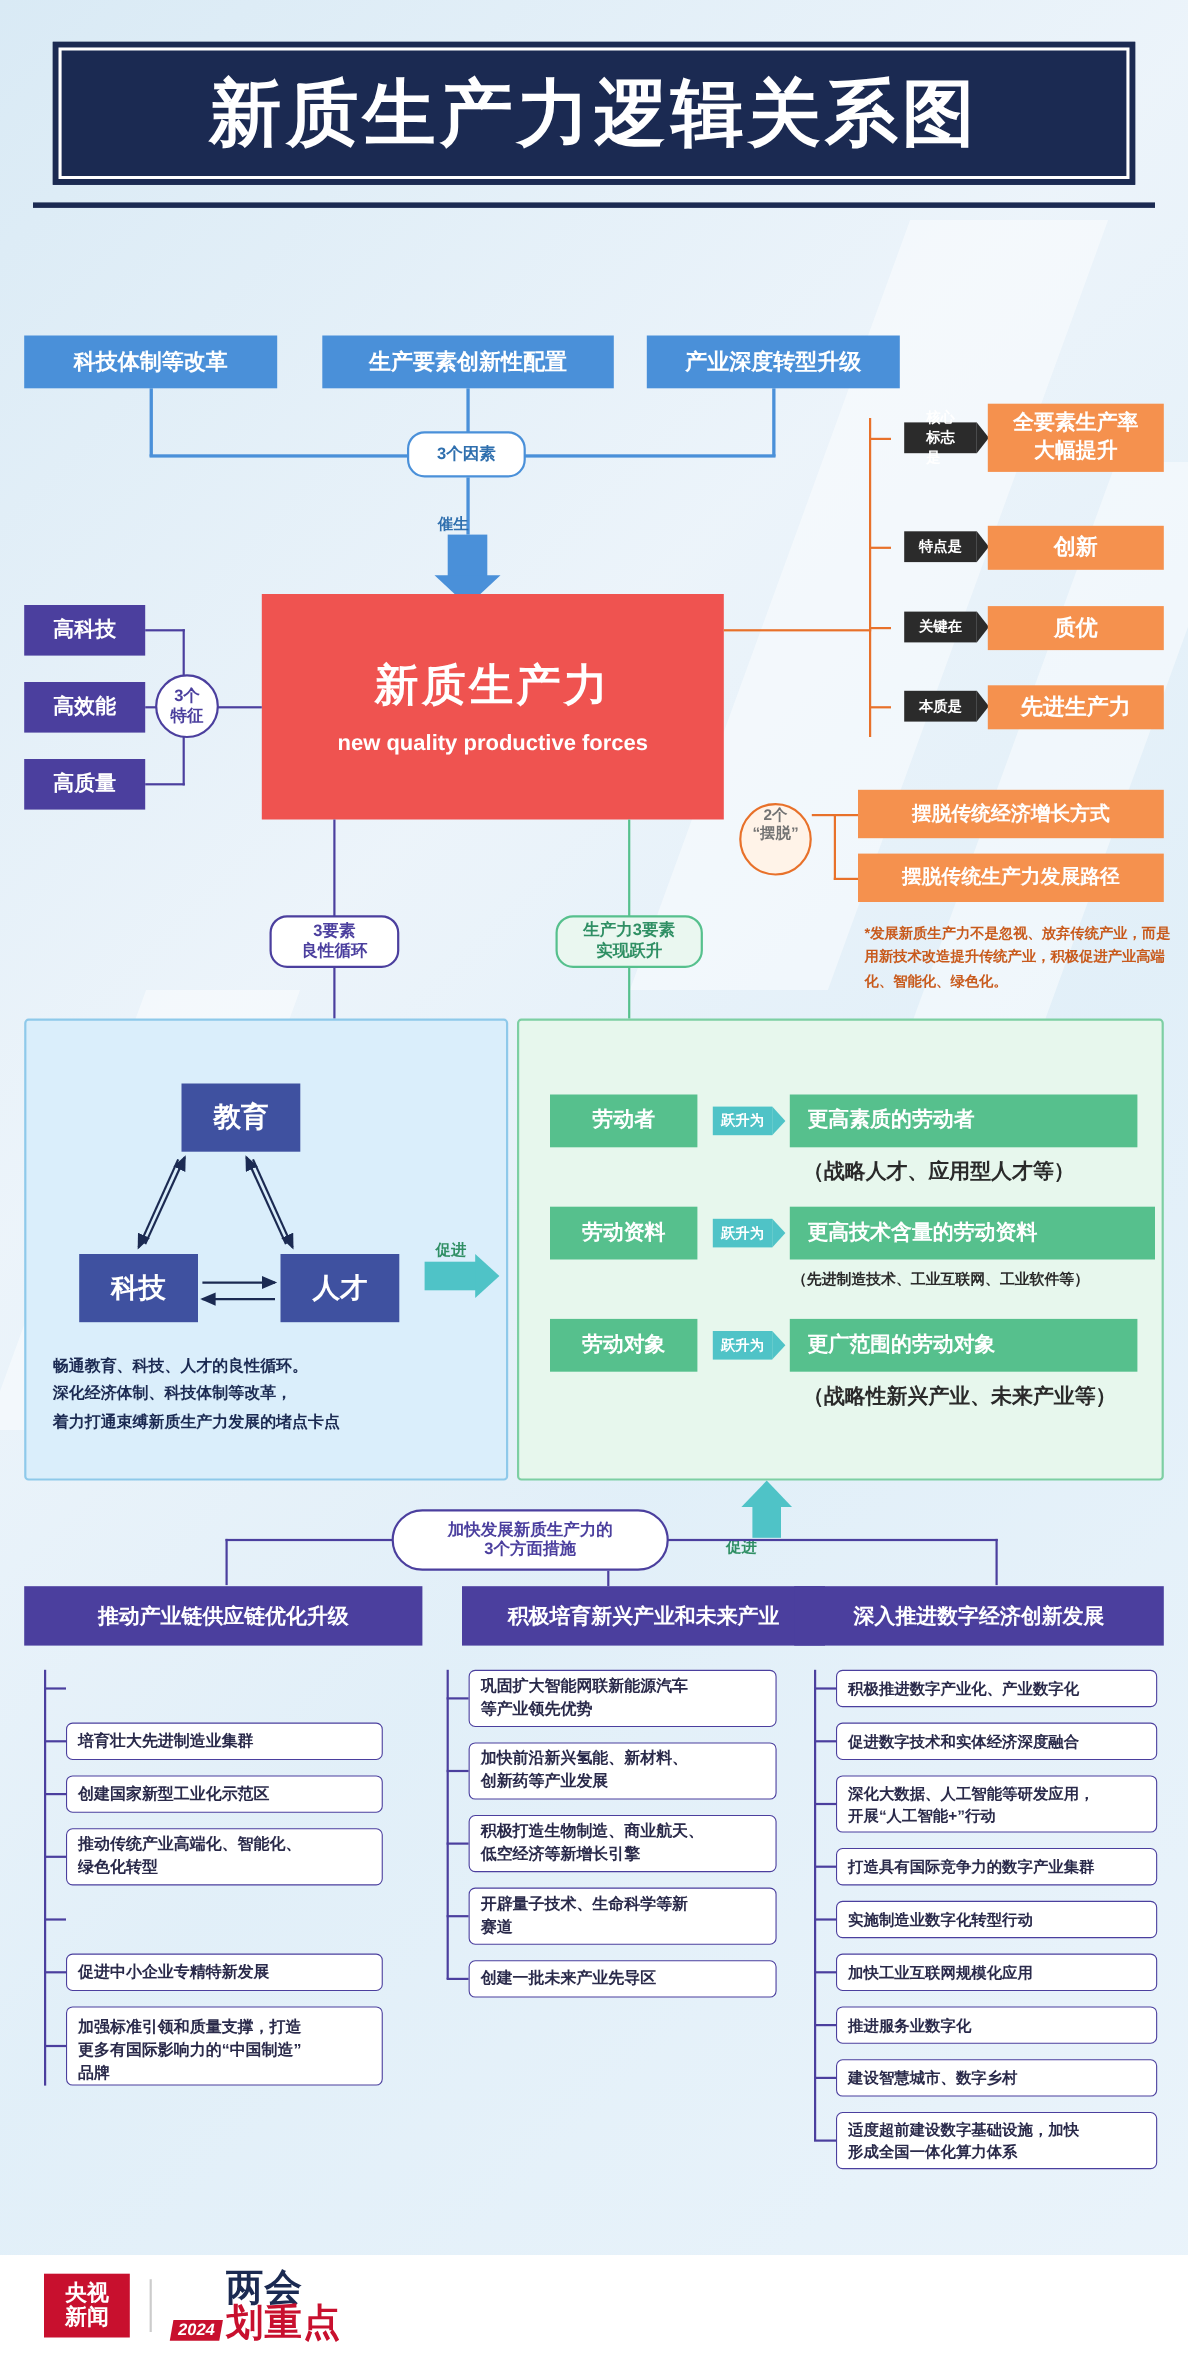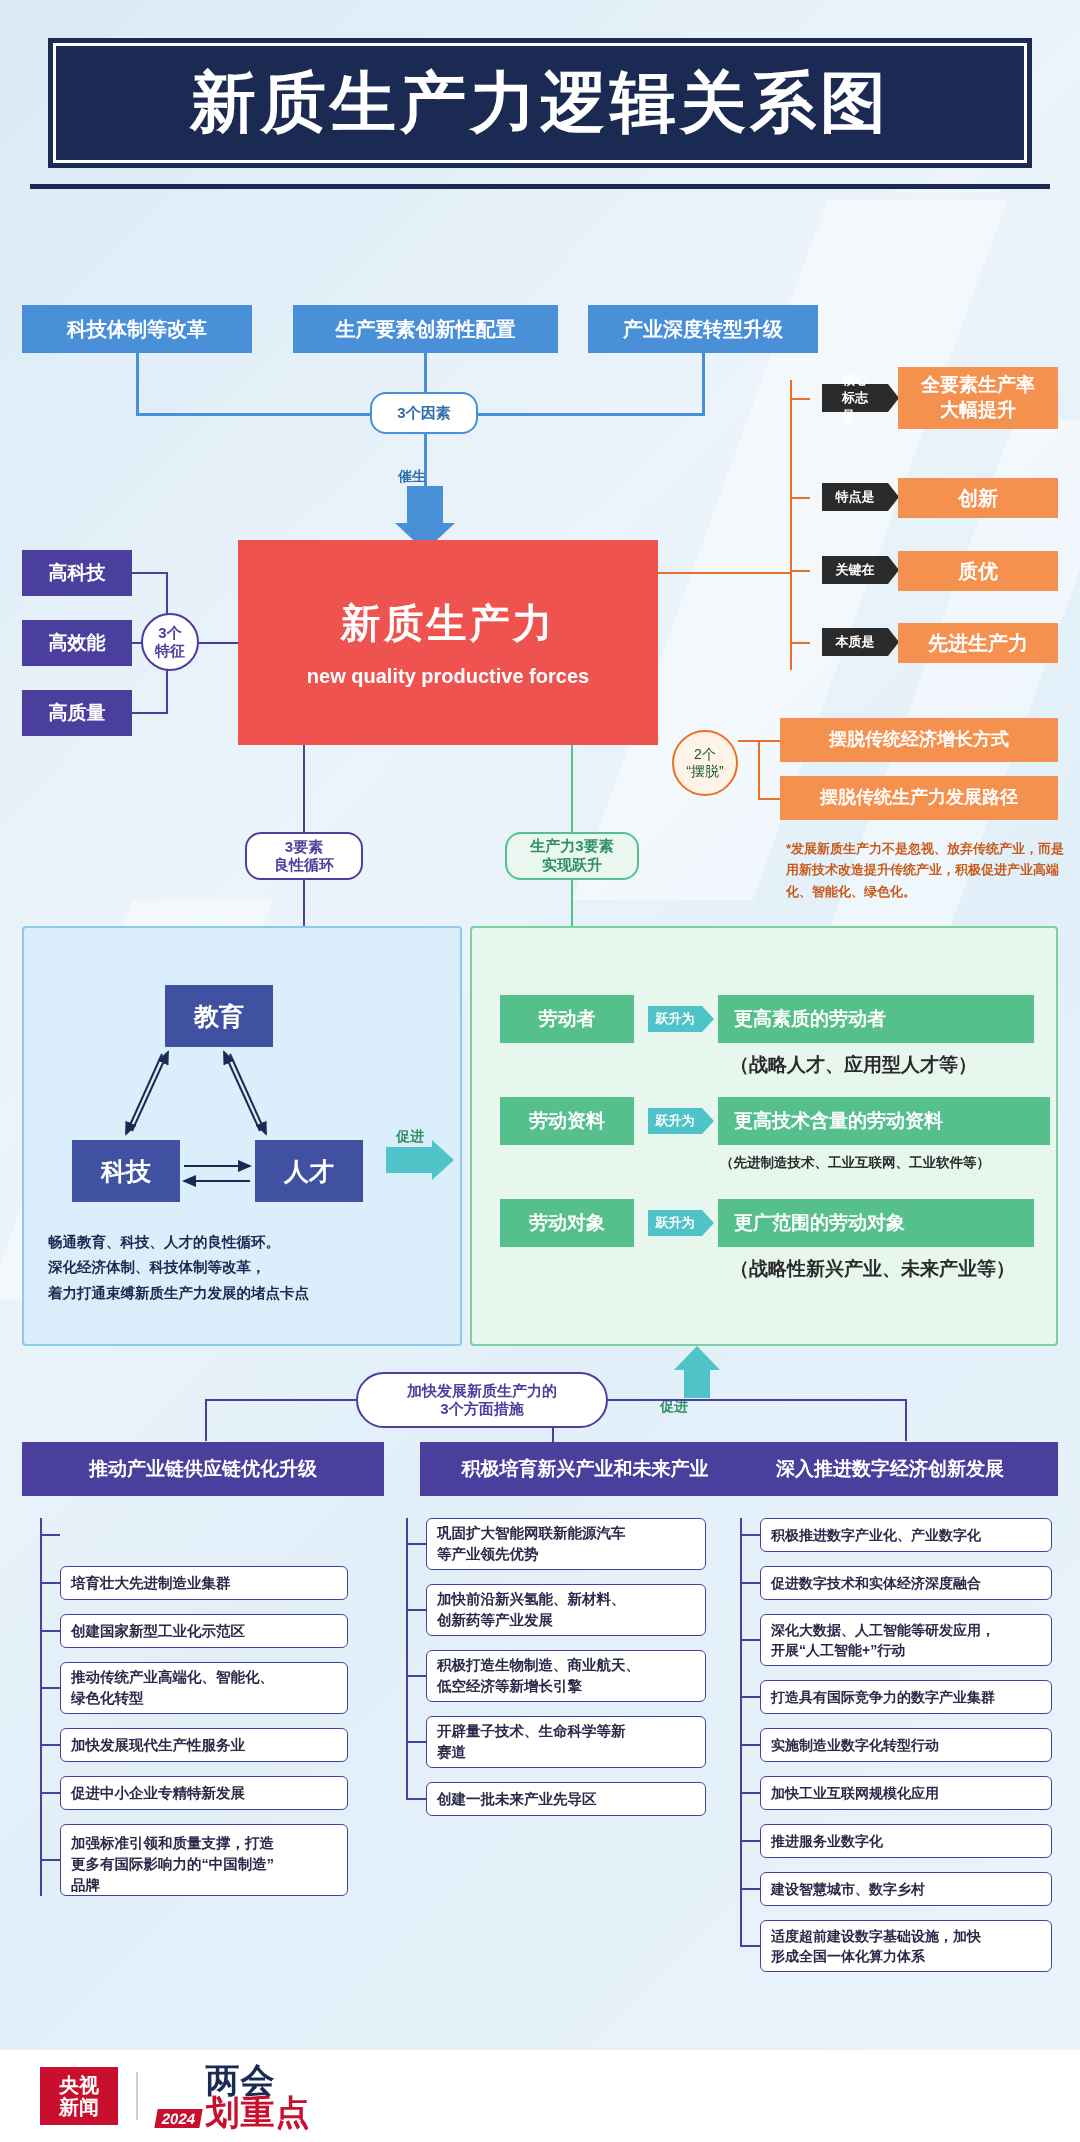--- a/index.html
+++ b/index.html
@@ -93,24 +93,24 @@
     color: #2f8f64;
     border-radius: 16px;
     font-size: 15px; font-weight: bold;
     display: flex; align-items: center; justify-content: center;
     text-align: center; line-height: 1.25;
   }
   .lbl-orange {
     position: absolute;
     background: #fff3e8;
     border: 2px solid #e8712a;
-    color: #14532d;
+    color: #737373;
     border-radius: 16px;
-    font-size: 15px; font-weight: normal;
-    display: flex; align-items: center; justify-content: center;
+    font-size: 15px; font-weight: bold;
+    display: flex; align-items: center; 
     text-align: center; line-height: 1.2;
   }
   .tag-dark {
     position: absolute;
     background: #2b2b2b;
     color: #ffffff;
     font-size: 13px; font-weight: bold;
     display: flex; align-items: center; justify-content: center;
     padding: 0 8px;
   }
@@ -379,21 +379,20 @@
   <div class="line-purple" style="left:205px; top:1399px; width:2px; height:42px;"></div>
   <div class="line-purple" style="left:552px; top:1428px; width:2px; height:14px;"></div>
   <div class="line-purple" style="left:905px; top:1399px; width:2px; height:42px;"></div>
 
   <div class="colhead" style="left:22px; top:1442px; width:362px; height:54px;">推动产业链供应链优化升级</div>
 
   <div class="itembox" style="left:60px; top:1566px; width:288px; height:34px;">培育壮大先进制造业集群</div>
   <div class="itembox" style="left:60px; top:1614px; width:288px; height:34px;">创建国家新型工业化示范区</div>
   <div class="itembox" style="left:60px; top:1662px; width:288px; height:52px; white-space:pre-line;">推动传统产业高端化、智能化、
 绿色化转型</div>
-  <div class="itembox" style="left:60px; top:1728px; width:288px; height:34px;">加快发展现代生产性服务业</div>
   <div class="itembox" style="left:60px; top:1776px; width:288px; height:34px;">促进中小企业专精特新发展</div>
   <div class="itembox" style="left:60px; top:1824px; width:288px; height:72px; white-space:pre-line; align-items:flex-start; padding-top:8px;">加强标准引领和质量支撑，打造
 更多有国际影响力的“中国制造”
 品牌</div>
 
   <div class="line-purple" style="left:40px; top:1518px; width:2px; height:378px;"></div>
   <div class="line-purple" style="left:40px; top:1534px; width:20px; height:2px;"></div>
   <div class="line-purple" style="left:40px; top:1582px; width:20px; height:2px;"></div>
   <div class="line-purple" style="left:40px; top:1630px; width:20px; height:2px;"></div>
   <div class="line-purple" style="left:40px; top:1687px; width:20px; height:2px;"></div>

